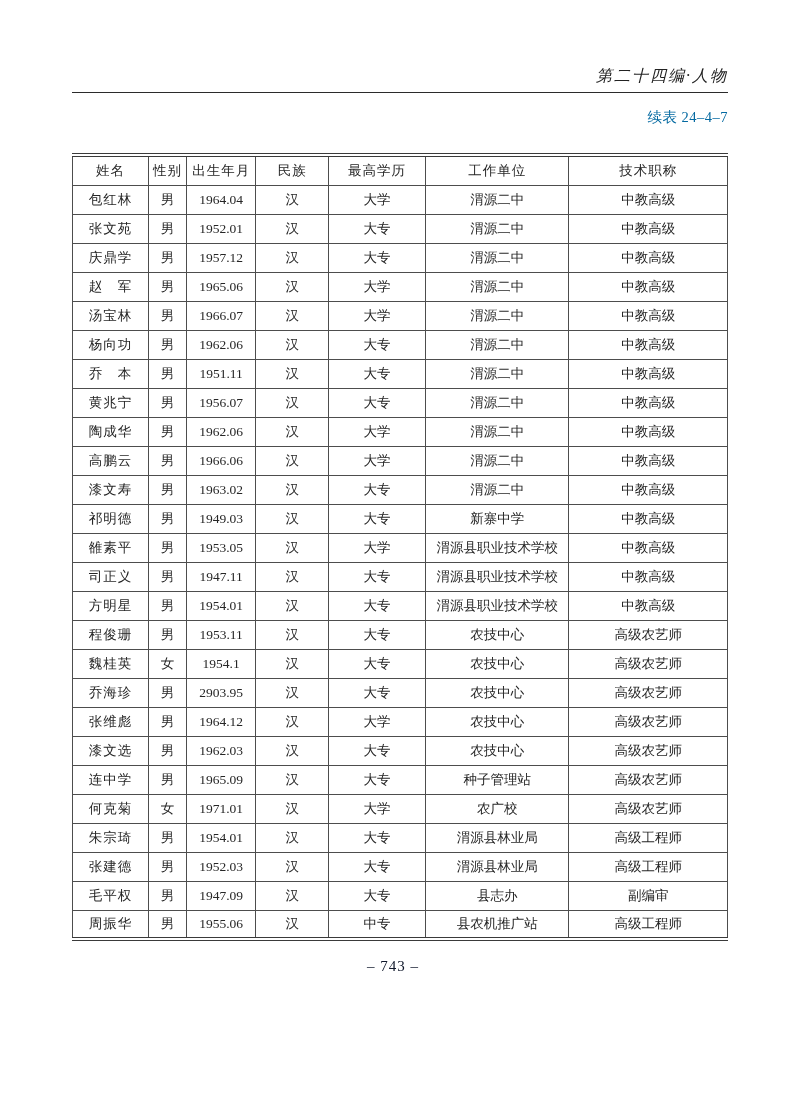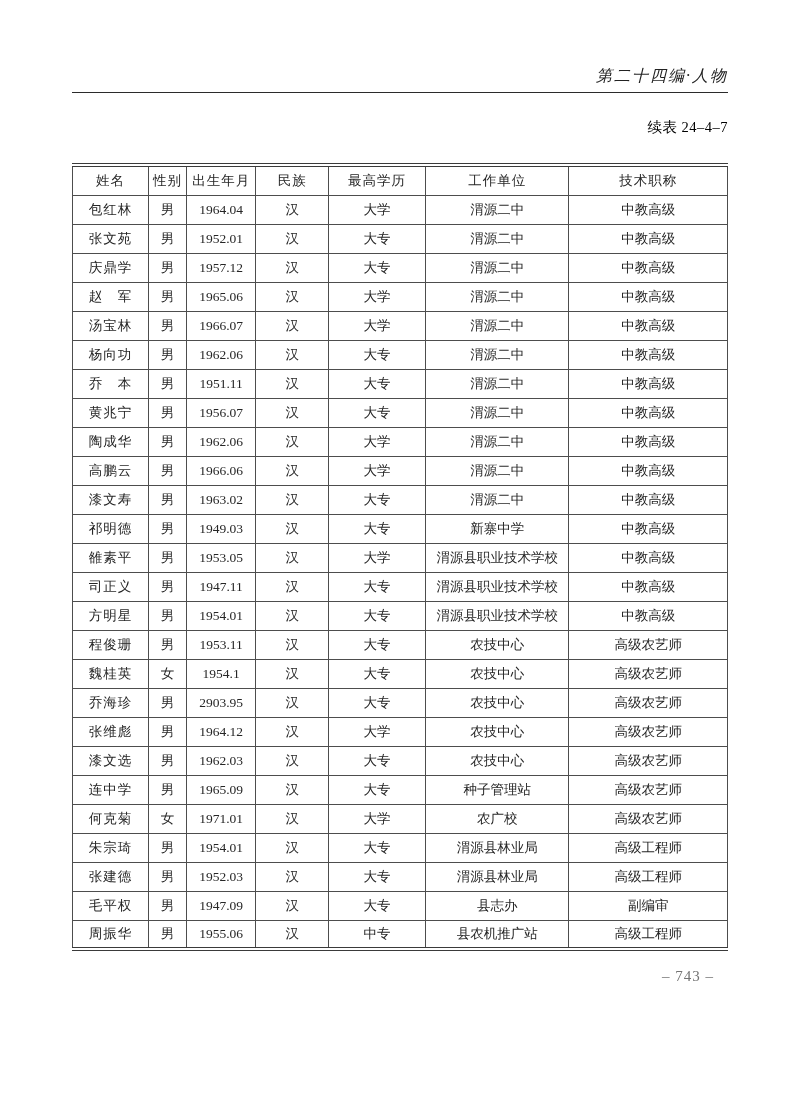--- a/index.html
+++ b/index.html
@@ -20,24 +20,24 @@
     font-style: italic;
     letter-spacing: 2px;
     color: #222;
   }
   .head-rule {
     margin-top: 5px;
     border-bottom: 1.5px solid #2b2b2b;
     height: 0;
   }
   .table-label {
-    margin-top: 25px;
+    margin-top: 15px;
     text-align: right;
     font-size: 14.5px;
-    color: #000000;
+    color: #0369a1;
     letter-spacing: 0.5px;
   }
 
   table.personnel {
     width: 100%;
     margin-top: 26px;
     border-collapse: collapse;
     table-layout: fixed;
     border-top: 4px double #3a3a3a;
     border-bottom: 4px double #3a3a3a;
@@ -61,23 +61,23 @@
     overflow: hidden;
     color: #262626;
   }
   table.personnel th { height: 30px; letter-spacing: 1px; }
   table.personnel td { height: 29px; }
   table.personnel td:first-child { letter-spacing: 1px; }
 
   .page-number {
     margin-top: 17px;
     padding-right: 14px;
-    text-align: right;
+    text-align: center;
     font-size: 15px;
-    color: #737373;
+    color: #0f172a;
     letter-spacing: 1px;
   }
 </style>
 </head>
 <body>
 
 <div class="page">
   <div class="content">
 
     <div class="running-head">第二十四编·人物</div>

